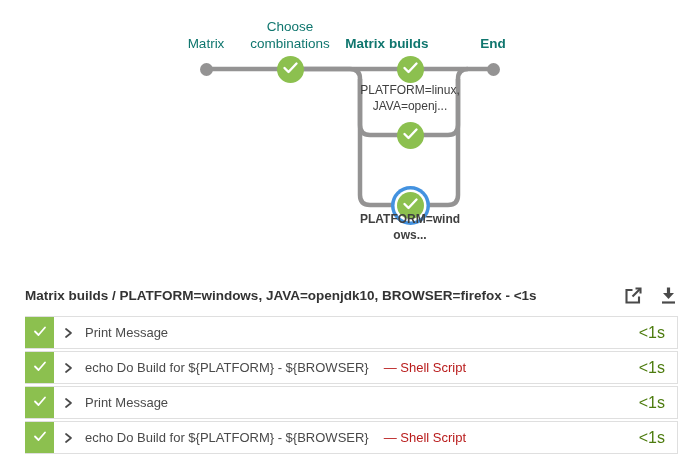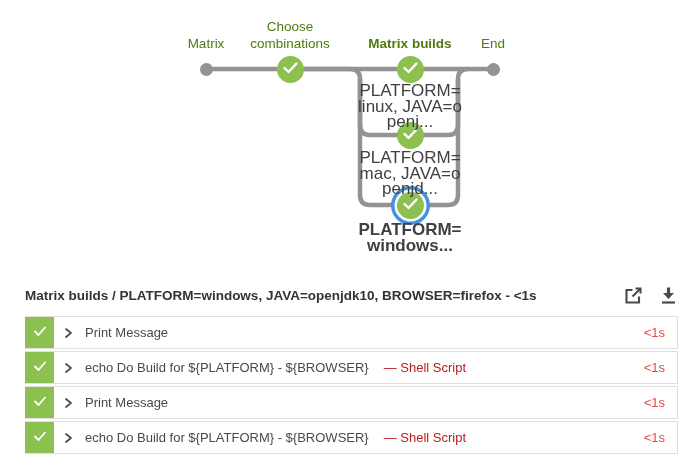--- a/index.html
+++ b/index.html
@@ -15,21 +15,21 @@
   
   .graph { position: relative; width: 695px; height: 260px; }
   .graph svg.edges { position: absolute; left: 0; top: 0; }
 
   .stage-label {
     position: absolute;
     transform: translateX(-50%);
     text-align: center;
     font-size: 13.5px;
     line-height: 17px;
-    color: #4d7c0f;
+    color: #0f766e;
     white-space: nowrap;
   }
   .stage-label.wrap { white-space: normal; width: 116px; }
   .stage-label.bold { font-weight: bold; }
 
   .dot {
     position: absolute;
     width: 13px; height: 13px;
     border-radius: 50%;
     background: #949393;
@@ -45,21 +45,21 @@
   }
   .node.selected {
     box-shadow: 0 0 0 2.5px #ffffff, 0 0 0 6px #4392E0;
   }
 
   .branch-label {
     position: absolute;
     left: 358px;
     width: 104px;
     text-align: center;
-    font-size: 17px;
+    font-size: 12px;
     line-height: 15.5px;
     color: #404040;
     word-break: break-all;
     cursor: pointer;
   }
   .branch-label.bold { font-weight: bold; }
 
   
   .detail { margin: 2px 17px 0 25px; }
   .detail-header {
@@ -95,40 +95,40 @@
     flex: 1;
     display: flex;
     align-items: center;
     padding-left: 10px;
     font-size: 13px;
   }
   .step-chevron { display: flex; align-items: center; margin-right: 12px; }
   .step-label { color: #4a4a4a; }
   .step-sublabel { color: #b91c1c; margin-left: 15px; }
   .step-sublabel:empty { display: none; }
-  .step-duration { margin-left: auto; margin-right: 12px; color: #ef4444; font-size: 13px; }
+  .step-duration { margin-left: auto; margin-right: 12px; color: #4d7c0f; font-size: 16px; }
 </style>
 </head>
 <body>
 
 <div class="graph">
 
   <svg class="edges" width="695" height="260">
 
     <path d="M 206 69 H 493" stroke="#949393" stroke-width="4.5" fill="none"></path>
 
     <path d="M 300 69 H 350 Q 360 69 360 79 V 125 Q 360 135 370 135 H 448 Q 458 135 458 125 V 79 Q 458 69 468 69" stroke="#949393" stroke-width="4.5" fill="none"></path>
 
     <path d="M 360 79 V 195 Q 360 205 370 205 H 448 Q 458 205 458 195 V 79" stroke="#949393" stroke-width="4.5" fill="none"></path>
   </svg>
 
   <div class="stage-label" style="left:206px; top:35px;">Matrix</div>
   <div class="stage-label wrap" style="left:290px; top:18px;">Choose combinations</div>
-  <div class="stage-label bold" style="left:410px; top:35px;">Matrix builds</div>
-  <div class="stage-label" style="left:493px; top:35px;">End</div>
+  <div class="stage-label bold" style="left:387px; top:35px;">Matrix builds</div>
+  <div class="stage-label" style="left:493px; top:35px;font-weight:bold;">End</div>
 
   <div class="dot" style="left:199.5px; top:62.5px;"></div>
   <div class="dot" style="left:486.5px; top:62.5px;"></div>
 
   <div class="node" style="left:276.5px; top:55.5px;">
     <span>
       <svg width="27" height="27" viewBox="0 0 27 27">
           <polyline points="7.5,14 11.5,18 19.5,9.5" stroke="#fff" stroke-width="2.4" fill="none" stroke-linecap="round" stroke-linejoin="round"></polyline>
         </svg>
     </span>
@@ -152,22 +152,21 @@
 
   <div class="node selected" style="left:396.5px; top:191.5px;">
     <span>
       <svg width="27" height="27" viewBox="0 0 27 27">
           <polyline points="7.5,14 11.5,18 19.5,9.5" stroke="#fff" stroke-width="2.4" fill="none" stroke-linecap="round" stroke-linejoin="round"></polyline>
         </svg>
     </span>
   </div>
 
   <div class="branch-label" style="top:83px;">PLATFORM=linux, JAVA=openj...</div>
-  <div class="branch-label" style="top:150px;">PLATFORM=mac, JAVA=openjd...</div>
-  <div class="branch-label bold" style="top:222px;">PLATFORM=windows...</div>
+  <div class="branch-label bold" style="top:212px;">PLATFORM=windows...</div>
 </div>
 
 <div class="detail">
 
   <div class="detail-header">
     <div class="detail-title">Matrix builds / PLATFORM=windows, JAVA=openjdk10, BROWSER=firefox - &lt;1s</div>
     <div class="header-actions">
       <span class="icon-btn">
         <svg width="21" height="21" viewBox="0 0 21 21">
           <path d="M16 11.5 V17.5 H3.5 V5 H9.5" stroke="#4a4a4a" stroke-width="2.1" fill="none"></path>

